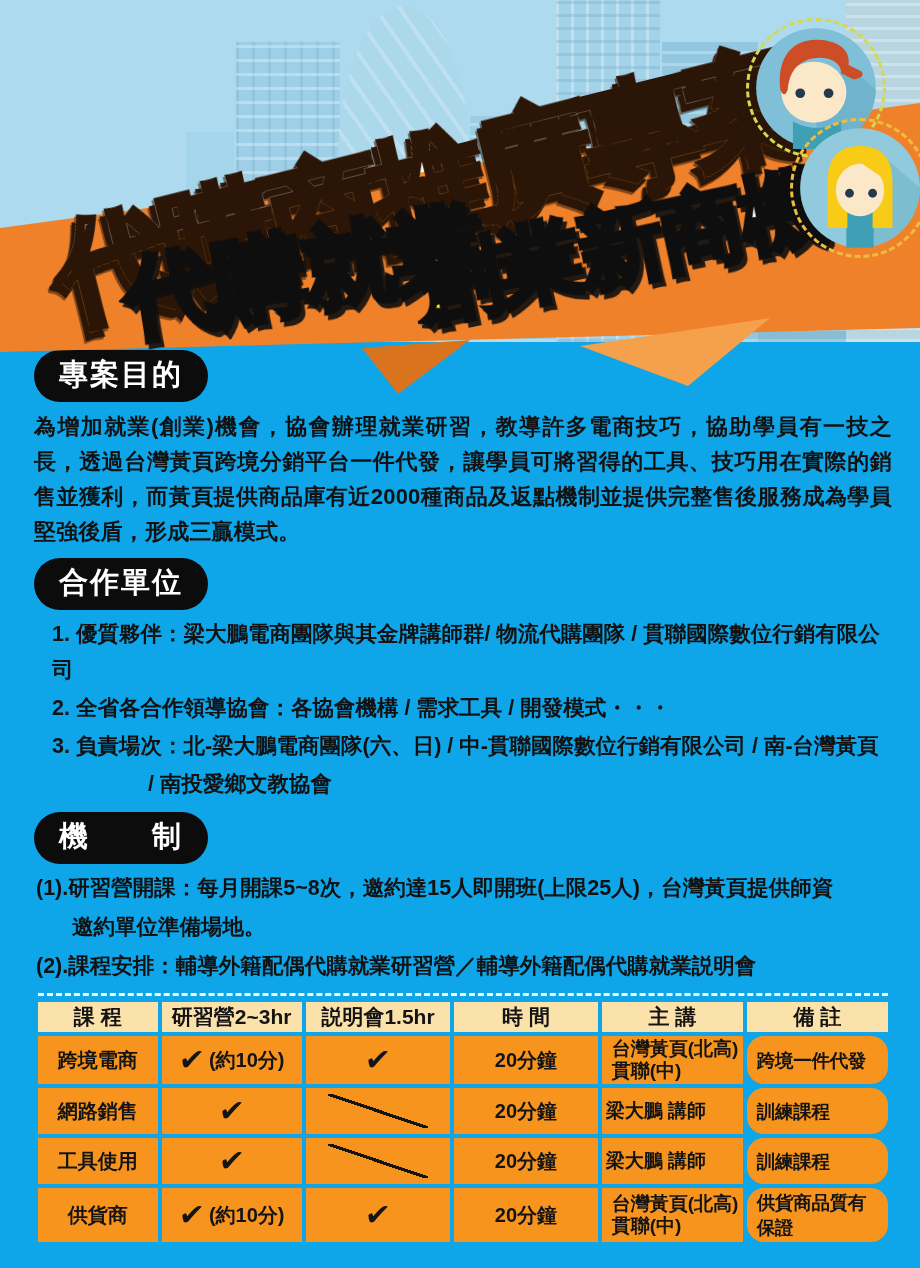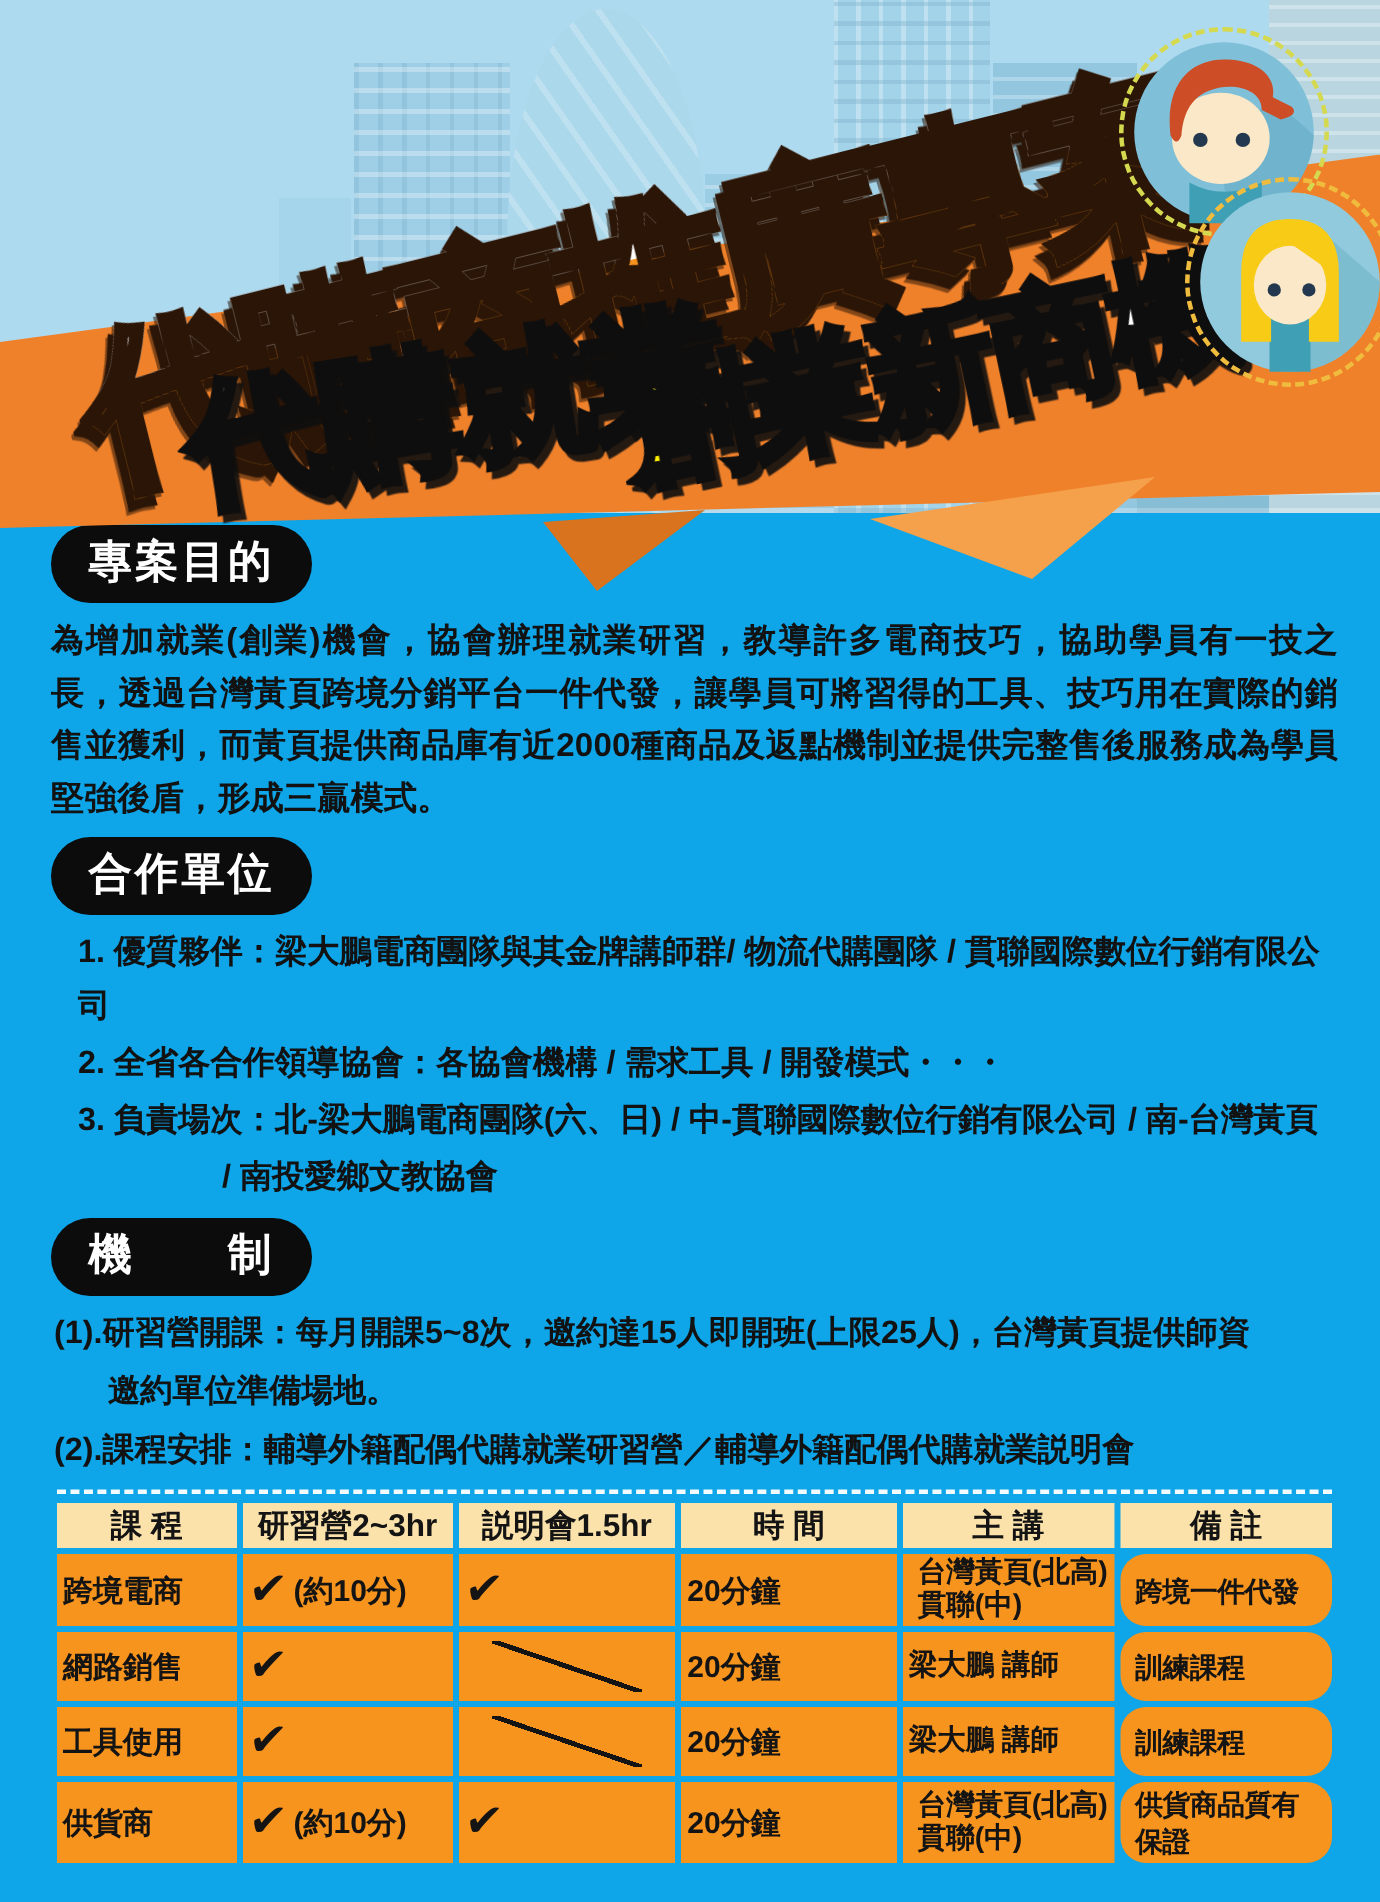--- a/index.html
+++ b/index.html
@@ -75,21 +75,21 @@
   .list .line{line-height:36px;margin-bottom:2px;}
   .list-mech{margin-left:2px;}
   .list-mech .line{line-height:37px;}
   .indent-1{margin-left:96px;}
   .indent-2{margin-left:36px;}
 
   .table-perf{margin:8px auto 2px;width:99%;border-top:3px dashed rgba(255,255,255,.95);height:0;}
   table.course-table{width:100%;border-collapse:separate;border-spacing:4px;table-layout:fixed;}
   .course-table th{background:#FBE2AB;height:30px;font-size:21px;font-weight:800;color:#141414;padding:1px 2px;}
   .course-table td{background:#F7941E;height:46px;font-size:20px;font-weight:700;color:#141414;
-    vertical-align:middle;padding:2px 4px;}
+    text-align:center;vertical-align:middle;padding:2px 4px;}
   .course-table td.speaker,.course-table td.note{text-align:left;padding-left:10px;}
   .course-table td.speaker.single{text-align:left;padding-left:4px;}
   .course-table td.speaker{white-space:pre-line;font-size:19px;line-height:22px;}
   .course-table td.note{font-size:18.5px;letter-spacing:-0.3px;border-radius:17px;}
   .check{display:inline-block;font-size:30px;font-weight:900;transform:skewX(-6deg);line-height:1;vertical-align:middle;}
   .mk-note{font-size:20px;font-weight:700;margin-left:5px;vertical-align:middle;}
   .slash{width:74%;height:34px;margin:2px auto;
     background:linear-gradient(to top right,transparent 47.5%,#141414 47.5% 52.5%,transparent 52.5%);}
 </style>
 </head>

